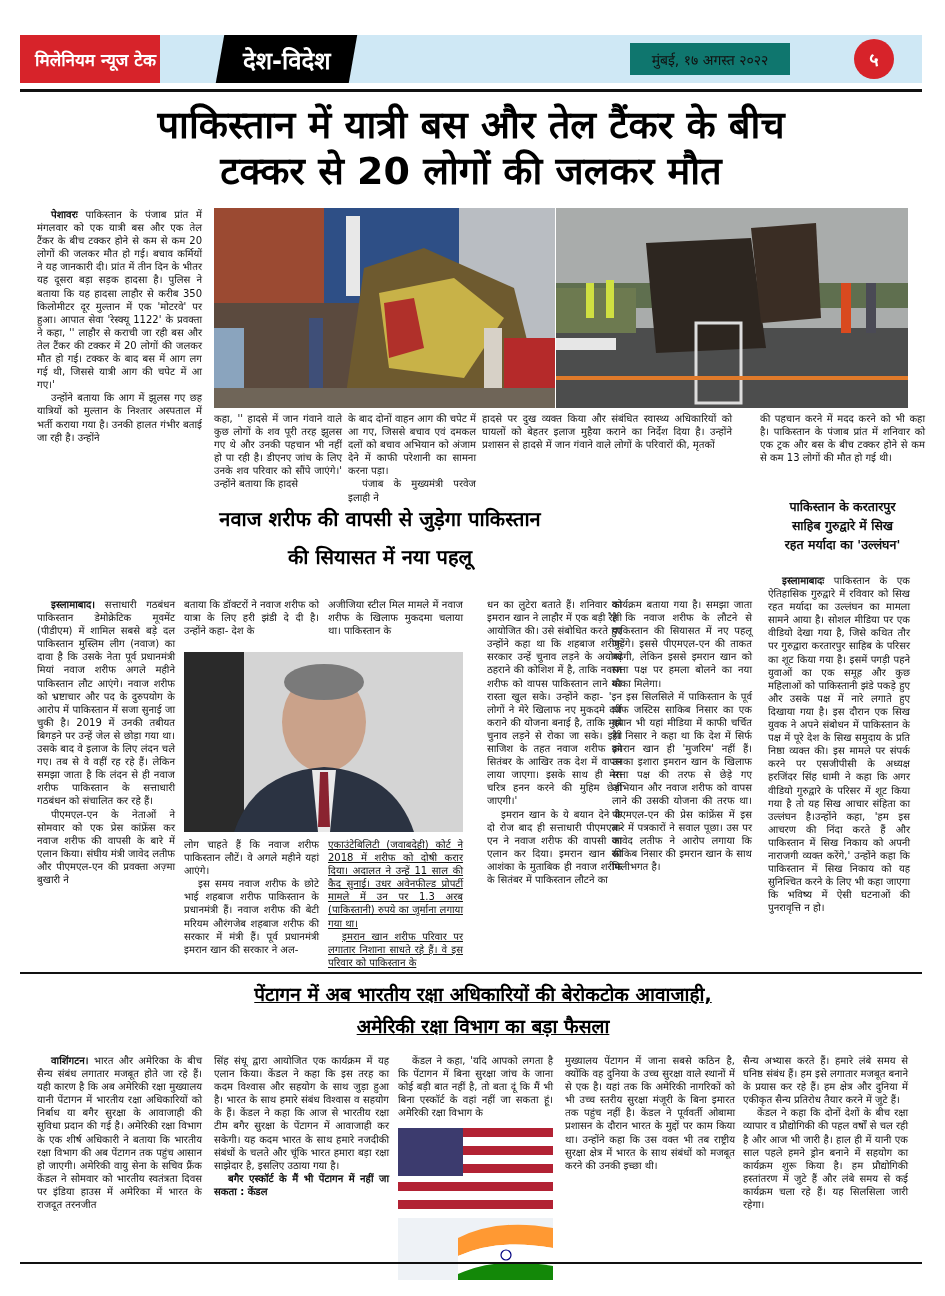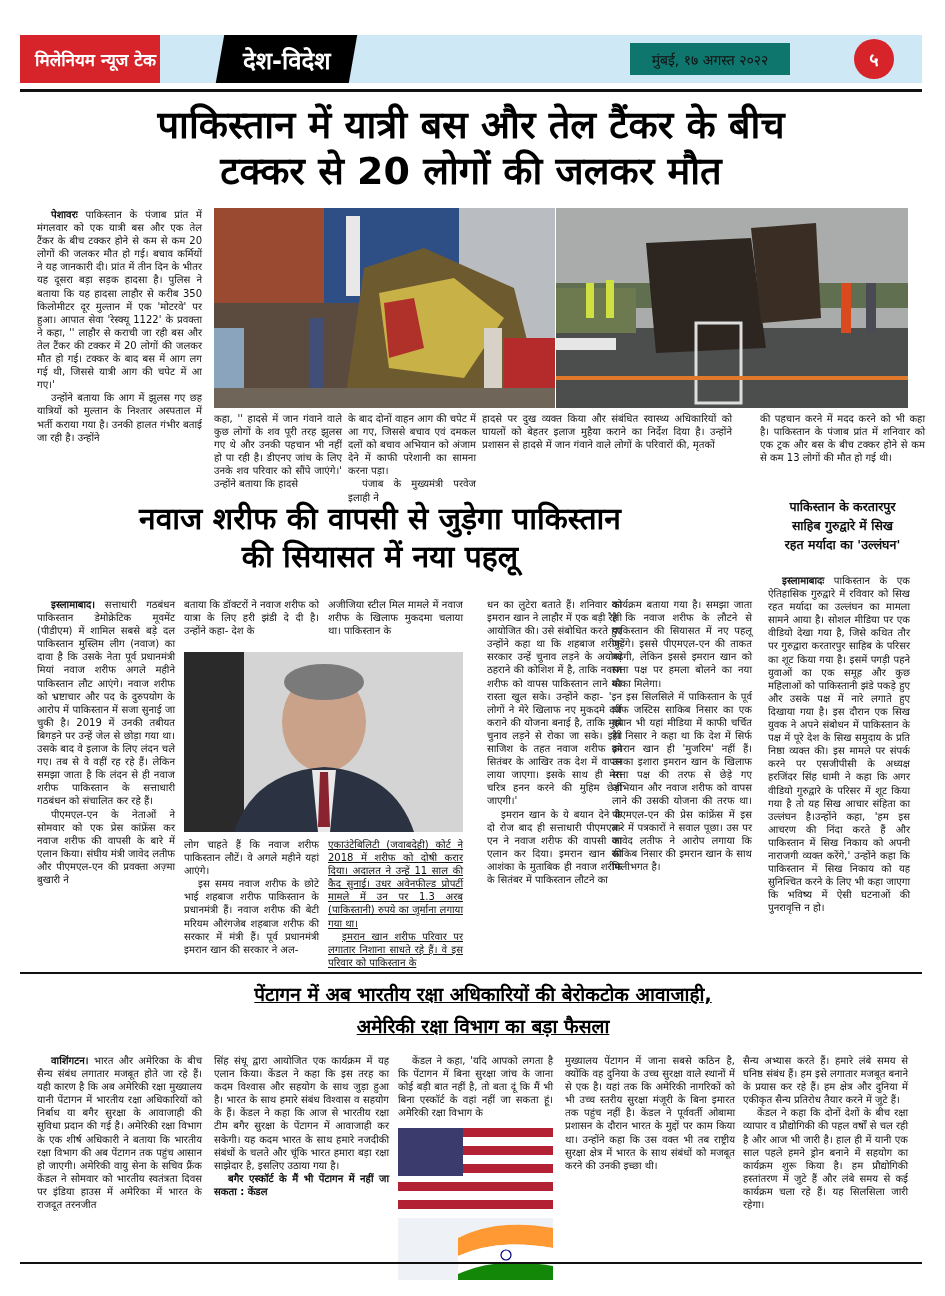--- a/index.html
+++ b/index.html
@@ -95,21 +95,21 @@
   <p style="text-indent:0">के बाद दोनों वाहन आग की चपेट में आ गए, जिससे बचाव एवं दमकल दलों को बचाव अभियान को अंजाम देने में काफी परेशानी का सामना करना पड़ा।</p>
   <p>पंजाब के मुख्यमंत्री परवेज इलाही ने</p>
 </div>
 <div class="col" style="left:482px;top:412px;width:250px;">
   <p style="text-indent:0">हादसे पर दुख व्यक्त किया और संबंधित स्वास्थ्य अधिकारियों को घायलों को बेहतर इलाज मुहैया कराने का निर्देश दिया है। उन्होंने प्रशासन से हादसे में जान गंवाने वाले लोगों के परिवारों की, मृतकों</p>
 </div>
 <div class="col" style="left:760px;top:412px;width:165px;">
   <p style="text-indent:0">की पहचान करने में मदद करने को भी कहा है। पाकिस्तान के पंजाब प्रांत में शनिवार को एक ट्रक और बस के बीच टक्कर होने से कम से कम 13 लोगों की मौत हो गई थी।</p>
 </div>
 
-<div class="headline" style="left:20px;top:500px;width:720px;font-size:30px;line-height:38px;">
+<div class="headline" style="left:20px;top:500px;width:720px;font-size:20px;line-height:38px;">
   <div>नवाज शरीफ की वापसी से जुड़ेगा पाकिस्तान</div>
   <div>की सियासत में नया पहलू</div>
 </div>
 
 <div class="col" style="left:37px;top:598px;width:138px;">
   <p><b>इस्लामाबाद।</b> <span>सत्ताधारी गठबंधन पाकिस्तान डेमोक्रेटिक मूवमेंट (पीडीएम) में शामिल सबसे बड़े दल पाकिस्तान मुस्लिम लीग (नवाज) का दावा है कि उसके नेता पूर्व प्रधानमंत्री मियां नवाज शरीफ अगले महीने पाकिस्तान लौट आएंगे। नवाज शरीफ को भ्रष्टाचार और पद के दुरुपयोग के आरोप में पाकिस्तान में सजा सुनाई जा चुकी है। 2019 में उनकी तबीयत बिगड़ने पर उन्हें जेल से छोड़ा गया था। उसके बाद वे इलाज के लिए लंदन चले गए। तब से वे वहीं रह रहे हैं। लेकिन समझा जाता है कि लंदन से ही नवाज शरीफ पाकिस्तान के सत्ताधारी गठबंधन को संचालित कर रहे हैं।</span></p>
   <p>पीएमएल-एन के नेताओं ने सोमवार को एक प्रेस कांफ्रेंस कर नवाज शरीफ की वापसी के बारे में एलान किया। संघीय मंत्री जावेद लतीफ और पीएमएल-एन की प्रवक्ता अज़्मा बुखारी ने</p>
 </div>
 
 <div class="col" style="left:184px;top:598px;width:135px;">

